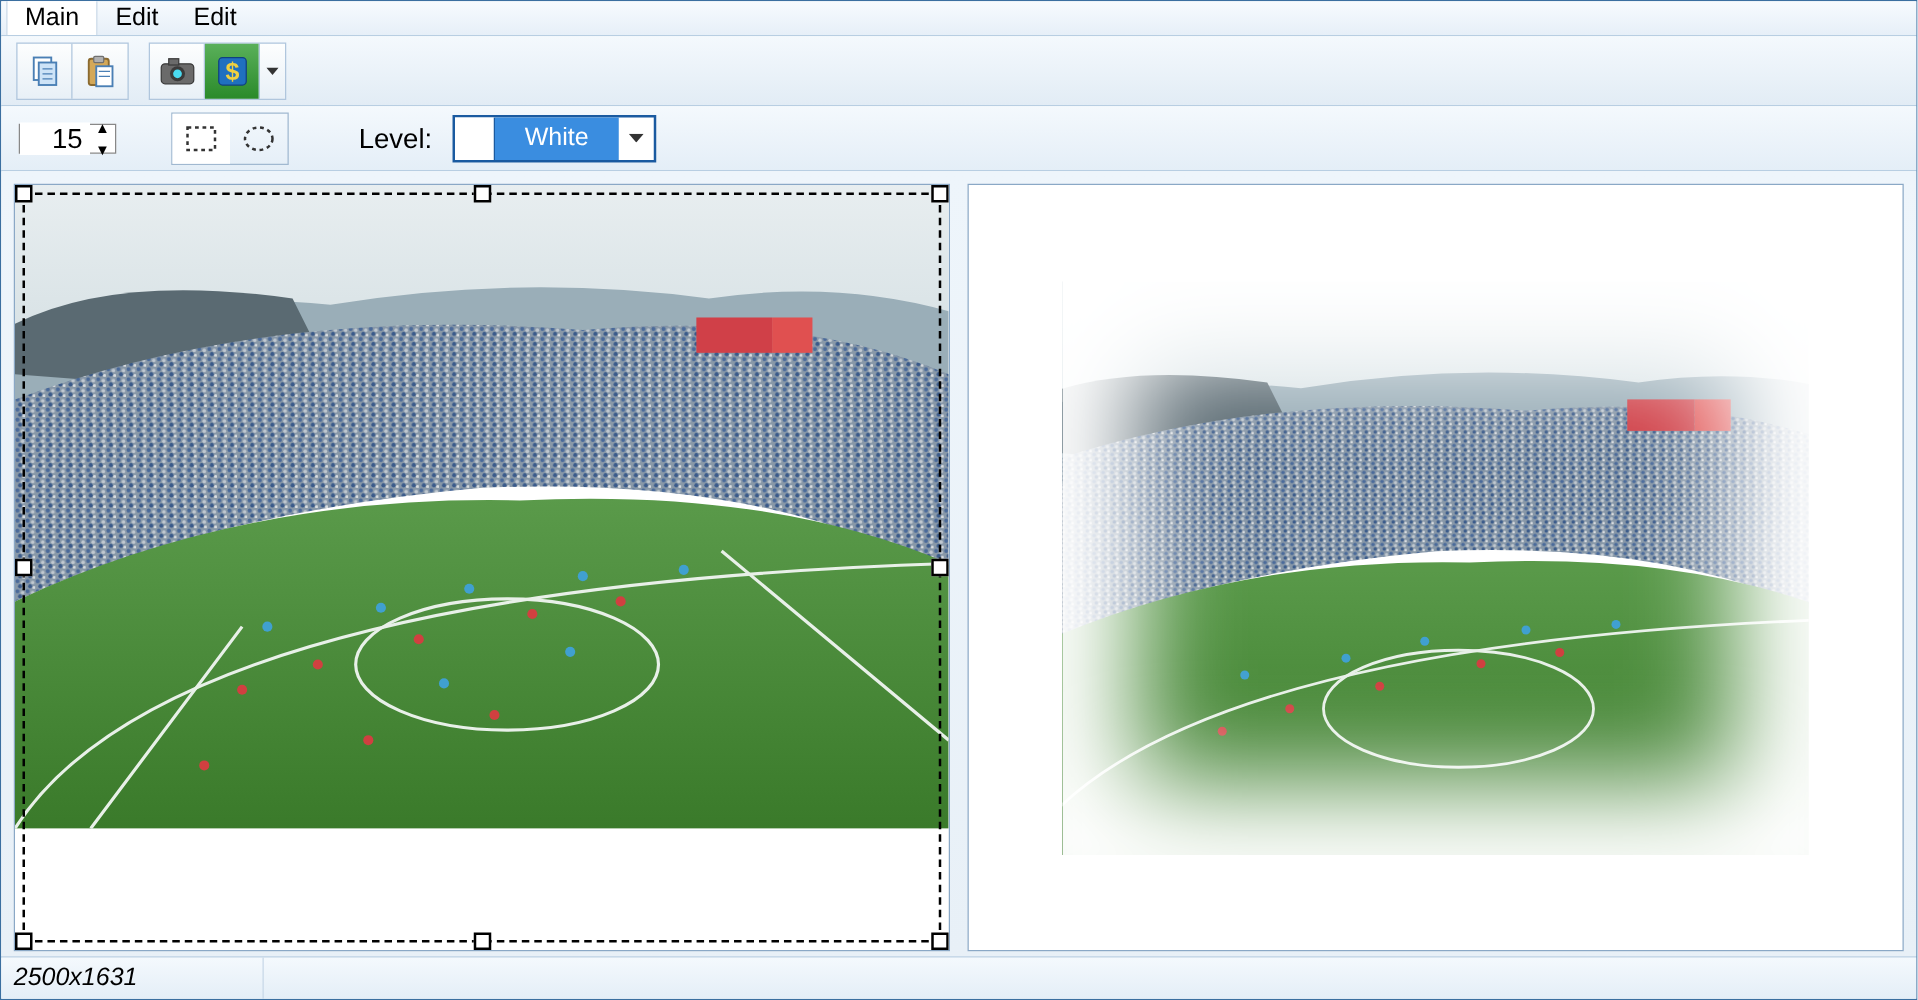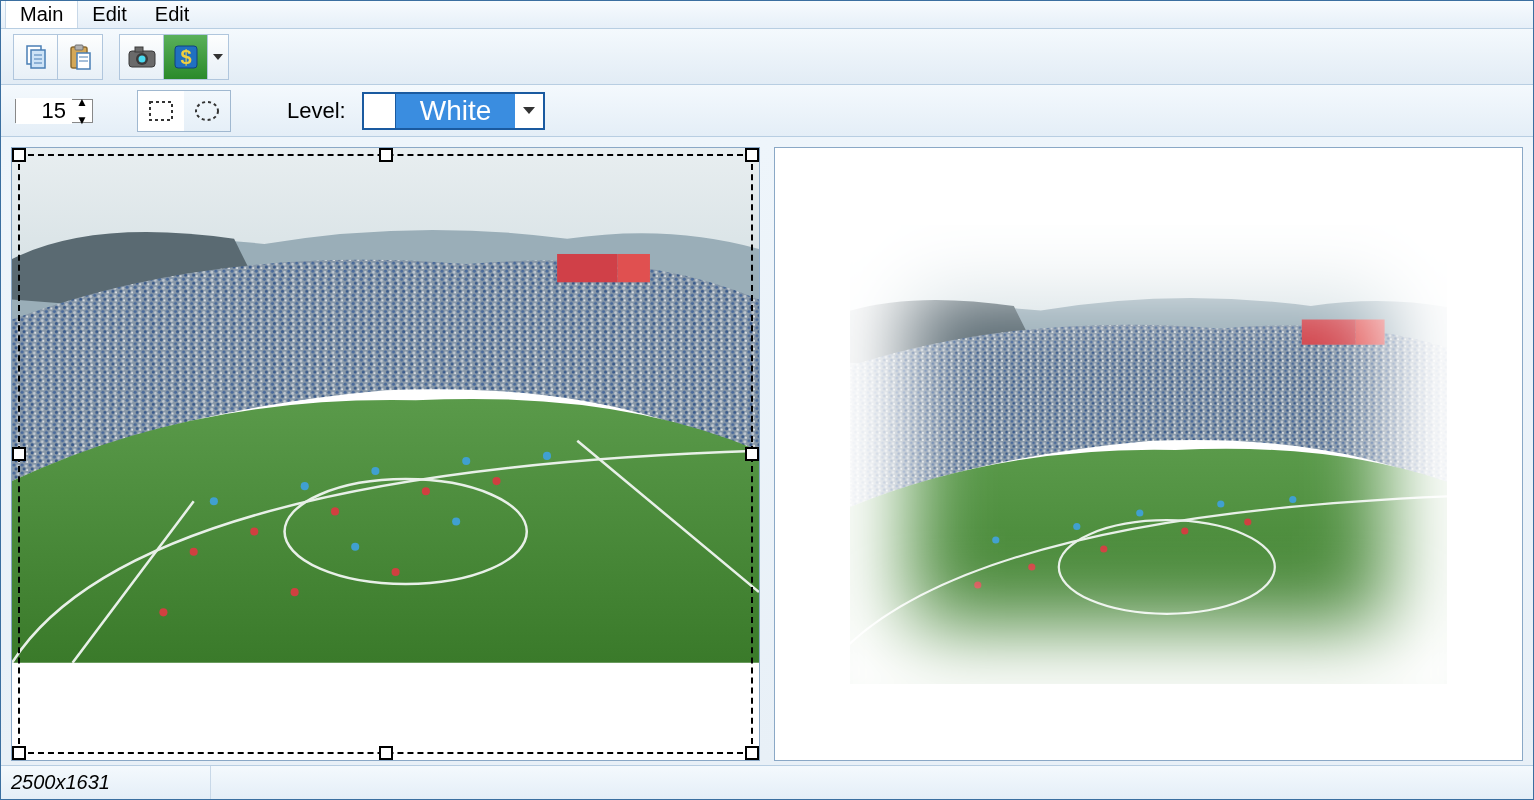--- a/index.html
+++ b/index.html
@@ -24,21 +24,21 @@
 .toolbar2 { height: 52px; background: linear-gradient(to bottom, #f4f9fd, #e4eef7); border-bottom: 1px solid #b8cee2; display: flex; align-items: center; padding: 0 14px; gap: 16px; font-size: 22px; }
 .spinner { display: flex; align-items: center; border: 1px solid #888; background: #fff; height: 24px; }
 .spinner input { border: none; width: 56px; text-align: right; font-size: 22px; padding-right: 6px; outline: none; }
 .spinner .arrows { display: flex; flex-direction: column; width: 20px; }
 .spinner .arrow { height: 18px; display: flex; align-items: center; justify-content: center; font-size: 12px; cursor: pointer; }
 .shape-group { display: flex; border: 1px solid #a0b8d0; height: 42px; }
 .shape-btn { width: 46px; display: flex; align-items: center; justify-content: center; }
 .shape-btn.active { background: #fff; }
 .color-select { display: flex; align-items: center; border: 2px solid #1a5aa0; height: 38px; background: #fff; }
 .color-swatch { width: 32px; height: 100%; background: #fff; border-right: 1px solid #1a5aa0; }
-.color-label { background: #3a8de0; color: #fff; padding: 0 24px; height: 100%; display: flex; align-items: center; font-size: 28px; }
+.color-label { background: #3a8de0; color: #fff; padding: 0 24px; height: 100%; display: flex; align-items: center; font-size: 20px; }
 .color-arrow { width: 28px; display: flex; align-items: center; justify-content: center; height: 100%; }
 .workspace { flex: 1; display: flex; gap: 14px; padding: 10px 10px 4px 10px; background: linear-gradient(to bottom, #eef5fb, #e8f0f7); min-height: 0; }
 .panel { flex: 1; border: 1px solid #8aa8c6; background: #fff; position: relative; overflow: hidden; }
 .source-canvas { position: relative; width: 100%; height: 100%; }
 .stadium { position: absolute; inset: 0; }
 .selection { position: absolute; left: 6px; top: 6px; right: 6px; bottom: 6px; border: 2px dashed #000; }
 .handle { position: absolute; width: 14px; height: 14px; background: #fff; border: 2px solid #000; }
 .handle.tl { left: -8px; top: -8px; } .handle.tm { left: 50%; top: -8px; margin-left: -7px; } .handle.tr { right: -8px; top: -8px; }
 .handle.ml { left: -8px; top: 50%; margin-top: -7px; } .handle.mr { right: -8px; top: 50%; margin-top: -7px; }
 .handle.bl { left: -8px; bottom: -8px; } .handle.bm { left: 50%; bottom: -8px; margin-left: -7px; } .handle.br { right: -8px; bottom: -8px; }

